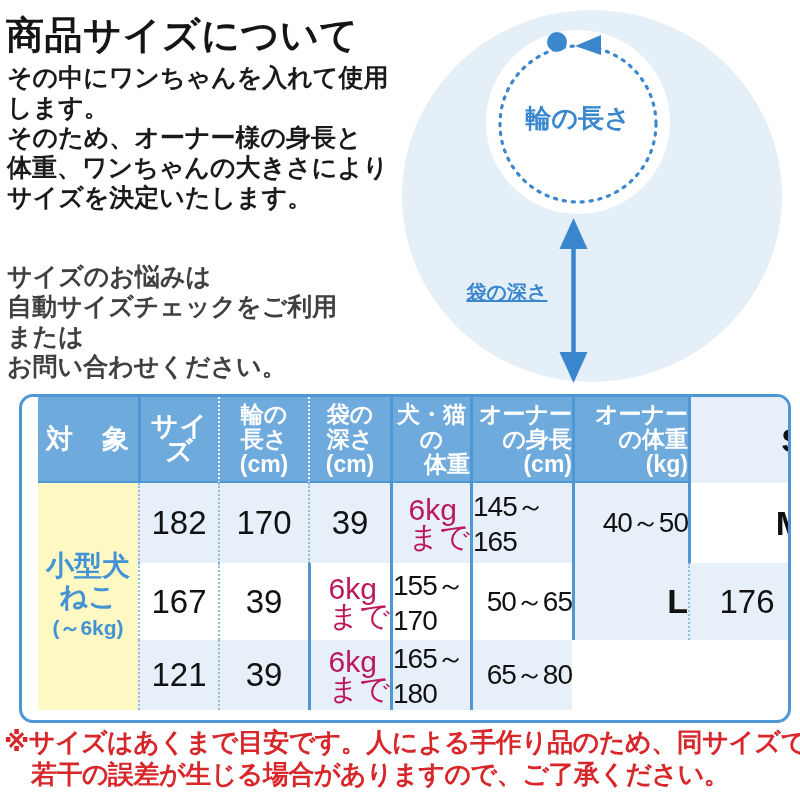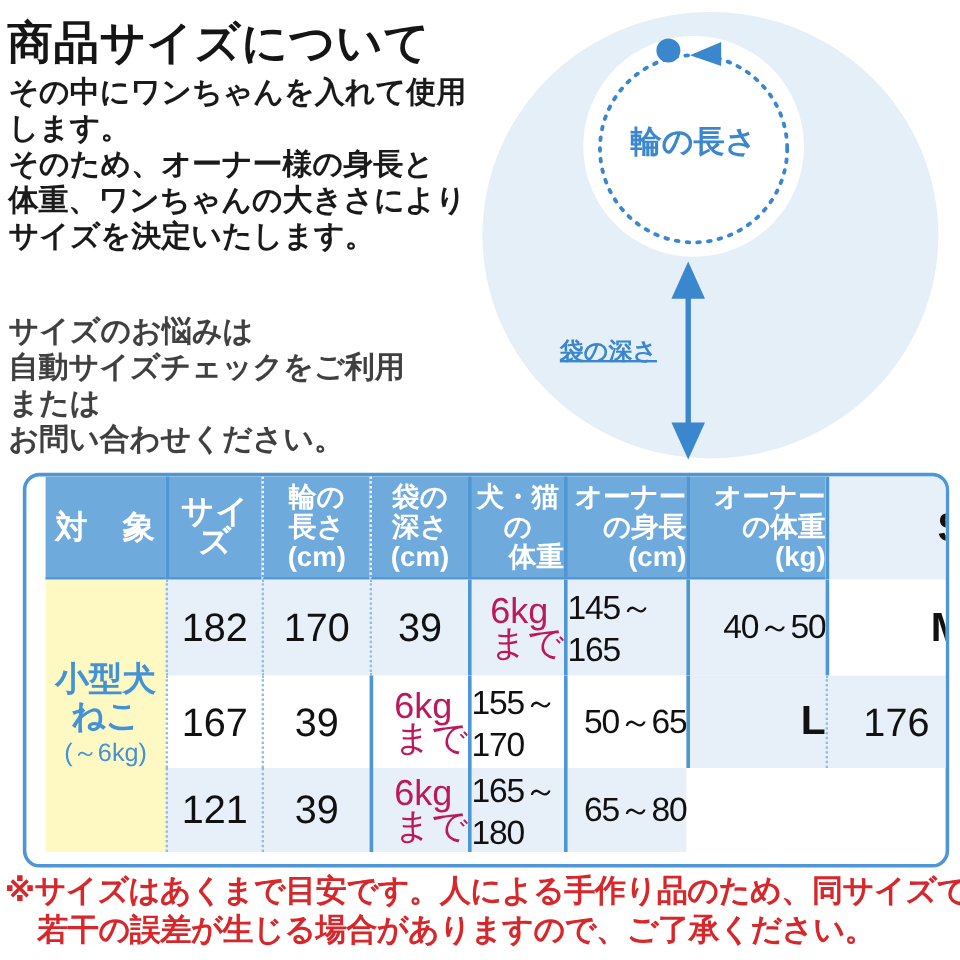--- a/index.html
+++ b/index.html
@@ -60,21 +60,21 @@
   .hd { background: #6faadd; color: #ffffff; border-bottom: 2px solid #4f97d4; }
   .hd span { display: block; line-height: 25px; font-size: 23px; font-weight: 700; text-align: center; }
   .hd.big span { font-size: 27px; letter-spacing: 1px; }
   .b-solid { border-left: 3px solid #4f97d4; align-items: flex-end; }
   .b-dot-h { border-left: 2px dotted rgba(255,255,255,0.92); }
   .b-dot-b { border-left: 2px dotted #8fbde4; }
   .r-alt { background: #e7f0f9; }
   .r-wht { background: #ffffff; }
   .target-cell { grid-column: 1; grid-row: 2 / 5; background: #fef9c3; color: #4292d5; }
   .target-cell span { display: block; line-height: 31px; font-size: 28px; font-weight: 800; text-align: center; }
-  .target-cell span.small { font-size: 21px; font-weight: 400; }
+  .target-cell span.small { font-size: 21px; font-weight: 700; }
   .size-cell { font-size: 34px; font-weight: 800; color: #111; }
   .num-cell { font-size: 33px; font-weight: 500; color: #111; }
   .pet-cell div { text-align: left; }
   .pet-cell span { display: block; font-size: 30px; line-height: 27px; font-weight: 500; color: #be185d; }
   .rng-cell { font-size: 28px; font-weight: 500; color: #111; letter-spacing: -1px; }
 
   
   .footnote {
     position: absolute; left: 4px; top: 726px;
     font-size: 26px; font-weight: 700; color: #d7272b;

